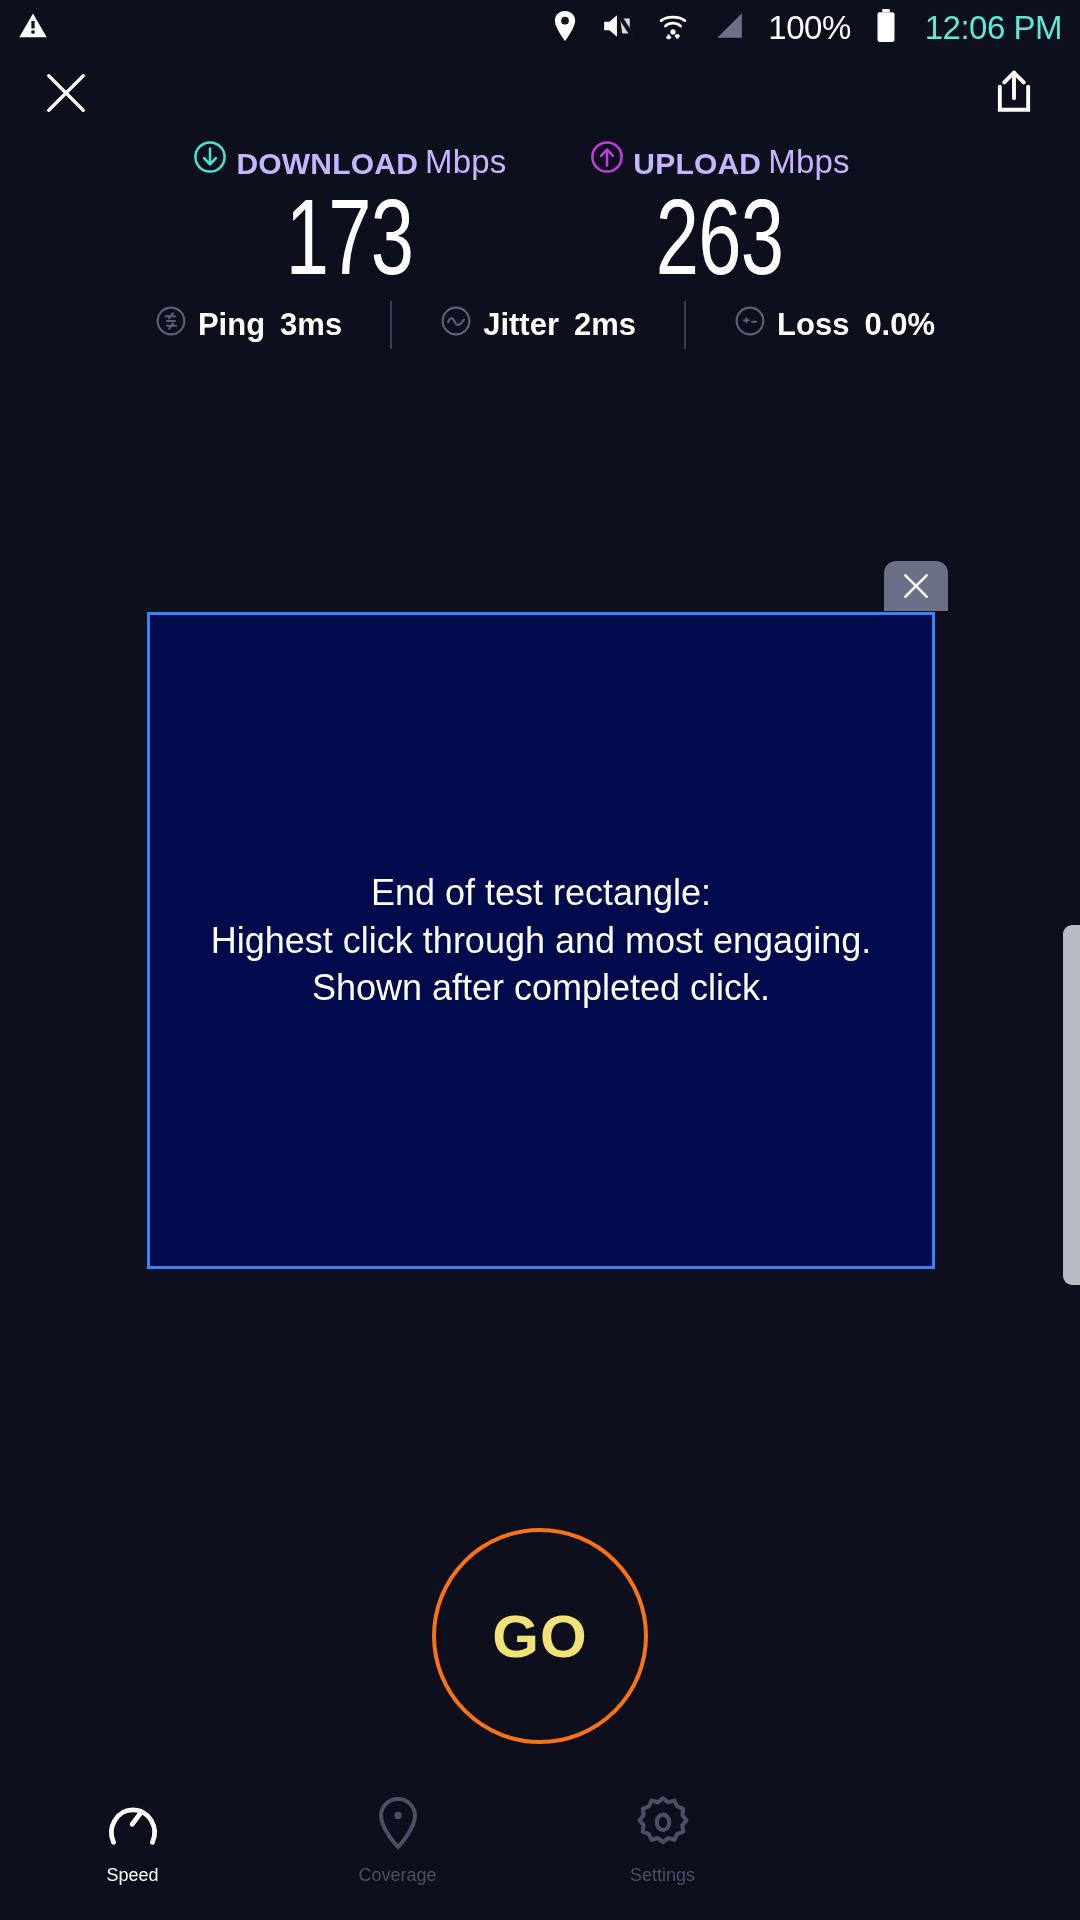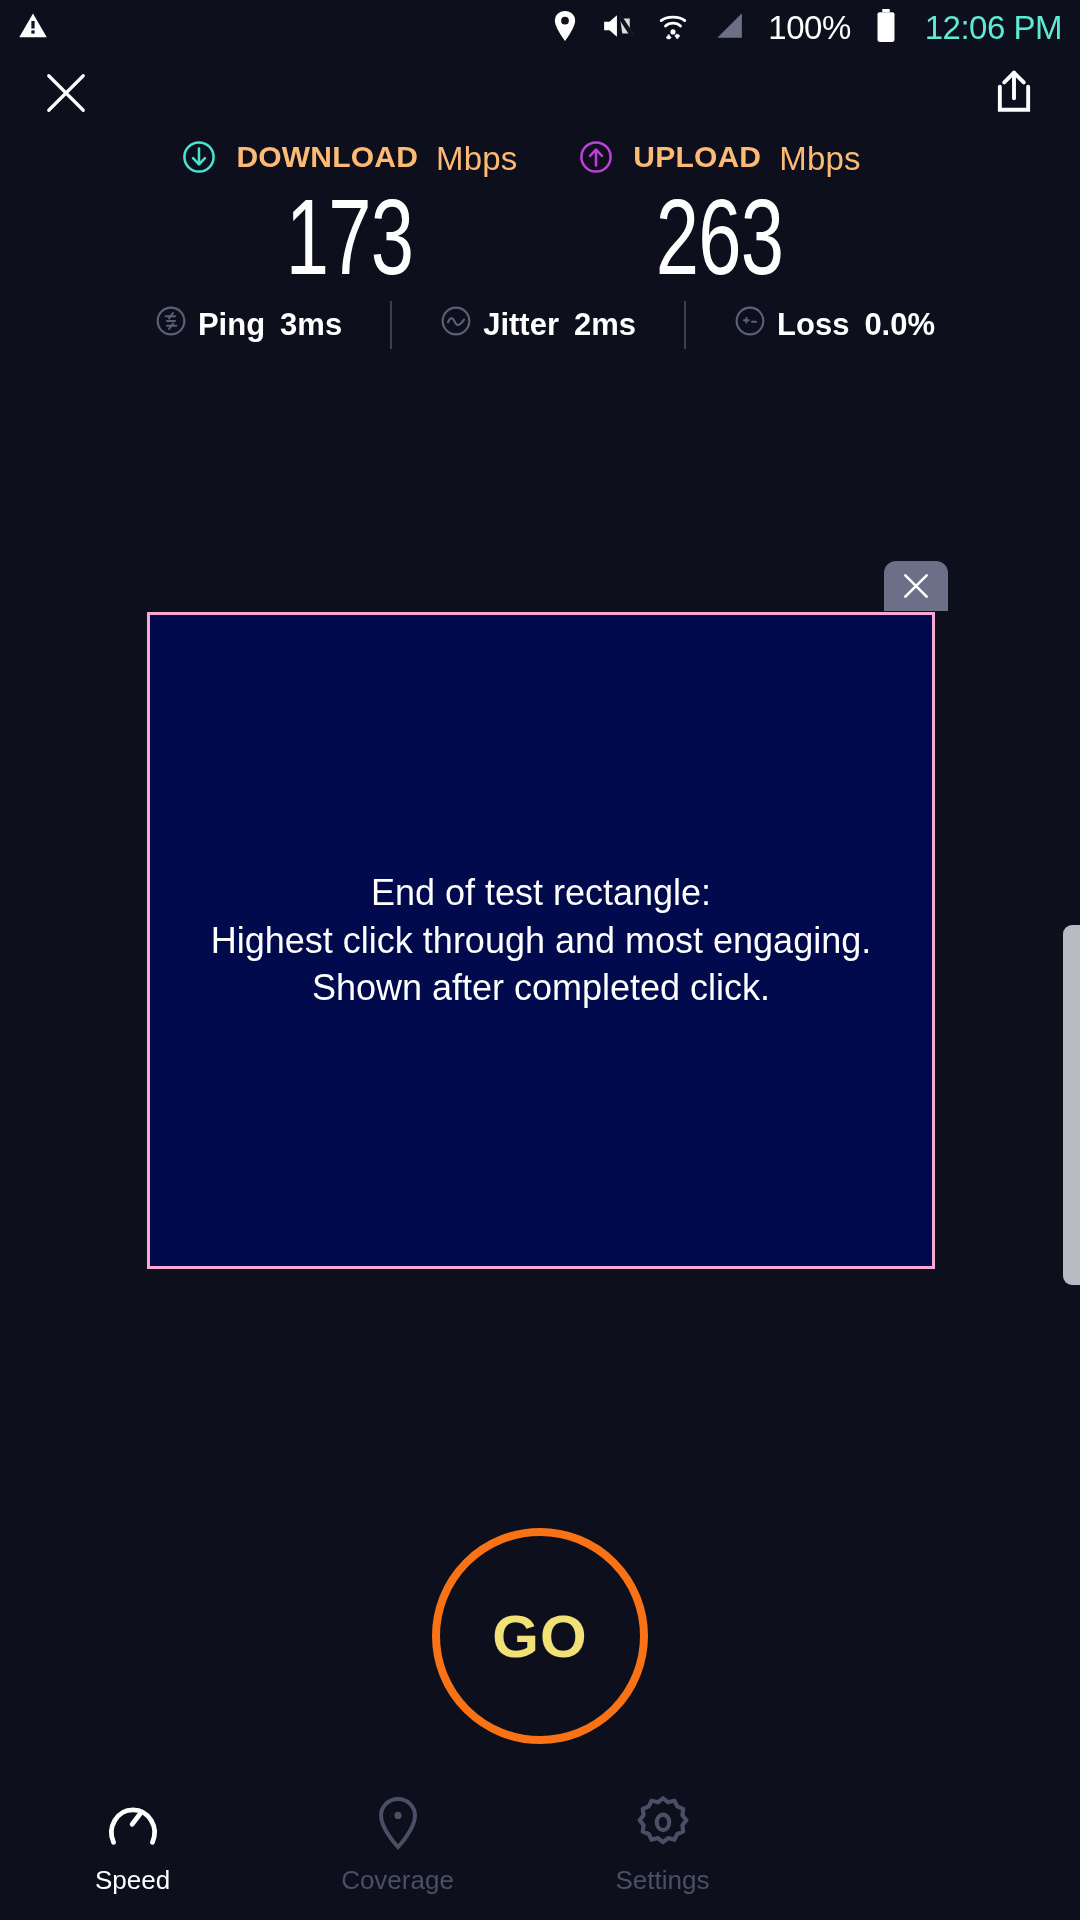--- a/index.html
+++ b/index.html
@@ -44,22 +44,22 @@
     position:absolute; left:0; top:140px; width:1080px;
   }
   .dl-ul-row{
     display:flex; align-items:flex-start; justify-content:center;
     padding-left:0px;
   }
   .metric{ display:flex; flex-direction:column; align-items:center; }
   .metric.download{ width:360px; }
   .metric.upload{ width:380px; }
   .metric-label{
-    display:flex; align-items:flex-start; gap:20px;
-    font-size:30px; color:#fdba74; font-weight:bold; letter-spacing:0.2px;
+    display:flex; align-items:flex-end; gap:9px;
+    font-size:30px; color:#c4b5fd; font-weight:bold; letter-spacing:0.2px;
     white-space:nowrap;
   }
   .metric-label .unit{ font-weight:normal; font-size:33px; margin-left:-2px;}
   .metric-value{
     font-size:108px; color:#ffffff; line-height:1.0; margin-top:2px;
     font-family:"Liberation Sans Narrow","Liberation Sans", sans-serif;
     font-weight:300; letter-spacing:-1px;
     transform:scaleX(0.72); transform-origin:center top;
   }
 
@@ -80,51 +80,51 @@
   .pjl-item.loss{ margin-right:0; }
 
   
   .ad-close{
     position:absolute; left:884px; top:561px; width:64px; height:50px;
     background:#6b6f87; border-radius:12px 12px 0 0;
     display:flex; align-items:center; justify-content:center;
   }
   .ad-rect{
     position:absolute; left:147px; top:612px; width:788px; height:657px;
-    background:#000a4d; border:3px solid #f9a8d4;
+    background:#000a4d; border:3px solid #3b82f6;
     display:flex; align-items:center; justify-content:center;
   }
   .ad-text{
     color:#ffffff; font-size:36px; line-height:1.32; text-align:center;
     font-family:"Liberation Sans", sans-serif;
   }
   .scrollbar{
     position:absolute; left:1063px; top:925px; width:17px; height:360px;
     background:#b8bac4; border-radius:9px 0 0 9px;
   }
 
   
   .go-btn{
     position:absolute; left:432px; top:1528px; width:216px; height:216px;
-    border:8px solid #f97316; border-radius:50%;
+    border:4px solid #f97316; border-radius:50%;
     display:flex; align-items:center; justify-content:center;
   }
   .go-label{
     color:#f1e176; font-size:60px; font-weight:bold; letter-spacing:1px;
   }
 
   
   .bottomnav{
     position:absolute; left:0; bottom:0; width:1080px; height:135px;
     display:flex; align-items:flex-start; padding-top:10px;
   }
   .nav-item{
     width:265px; display:flex; flex-direction:column; align-items:center; gap:10px;
   }
-  .nav-label{ font-size:26px; }
+  .nav-label{ font-size:18px; }
   .nav-item.active .nav-label{ color:#ffffff; }
   .nav-item .nav-label{ color:#4a4f66; }
 </style>
 </head>
 <body>
 
 <div class="statusbar">
   <div class="sb-left">
     <span>
       <svg width="30" height="30" viewBox="0 0 24 24">

